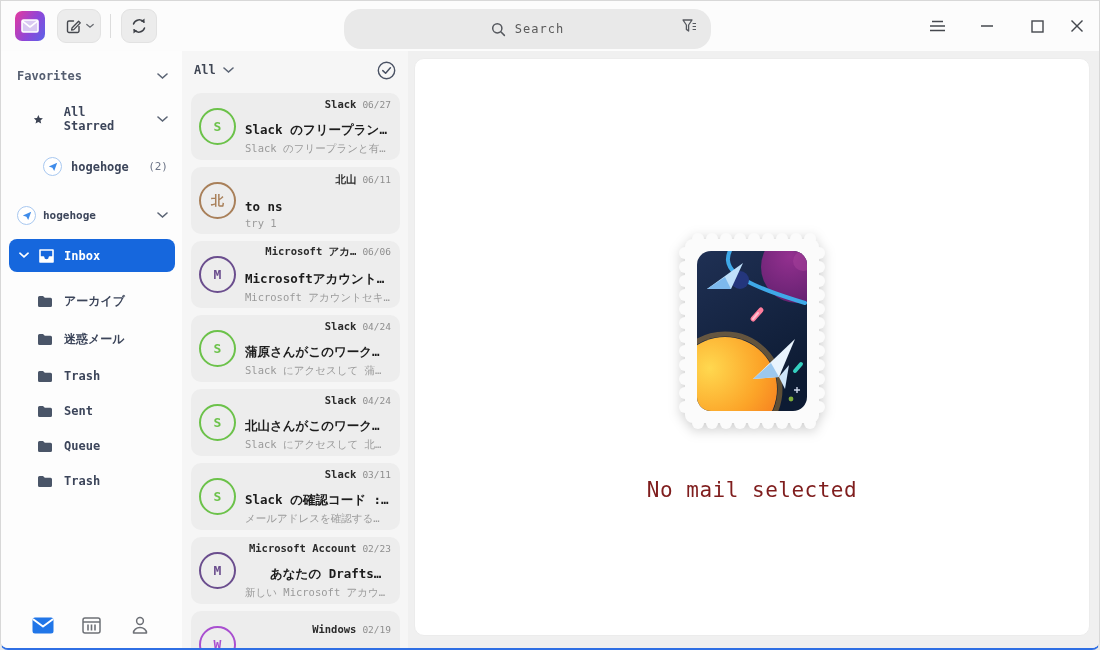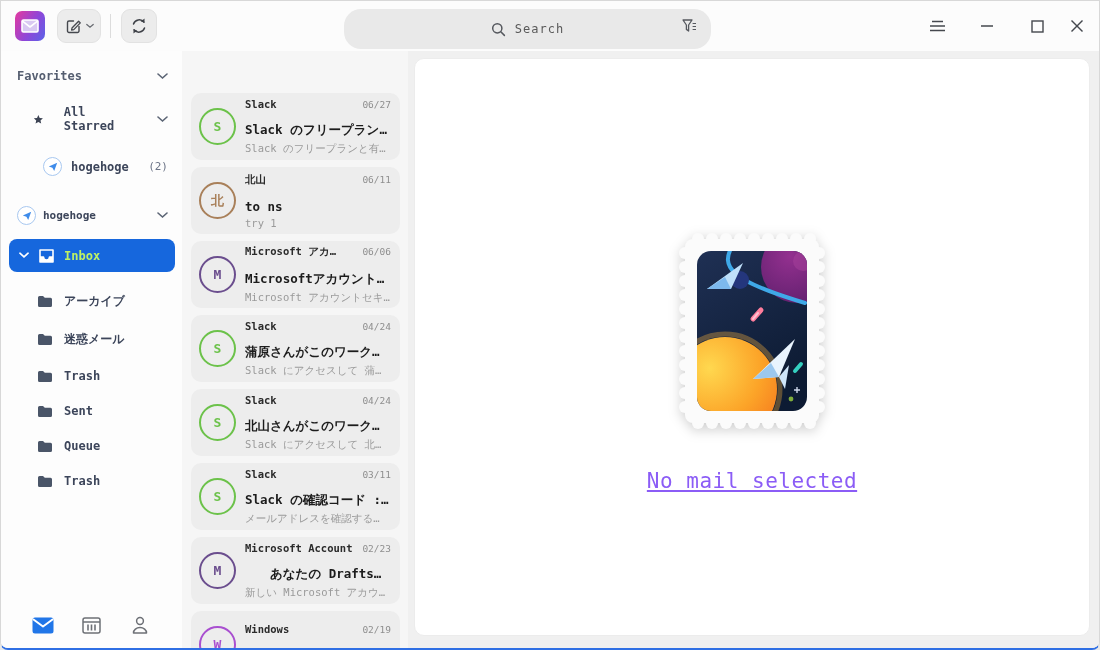--- a/index.html
+++ b/index.html
@@ -45,21 +45,21 @@
   .grow { flex:1; }
   .chev { flex:0 0 auto; }
   .fav-starred { margin:22px 14px 0 32px; gap:20px; }
   .fav-account { margin:24px 14px 0 42px; gap:9px; }
   .count { color:#6b7386; font-weight:normal; font-size:11px; }
   .acct-row { margin:30px 14px 0 16px; gap:7px; font-size:11px; }
   .inbox-pill {
     margin:14px 7px 0 8px; height:33px; background:#1667dd; border-radius:8px;
     display:flex; align-items:center; gap:9px; padding:0 10px; color:#fff; cursor:pointer;
   }
-  .inbox-pill .label { color:#bef264; font-size:12px; font-weight:bold; }
+  .inbox-pill .label { color:#ffffff; font-size:12px; font-weight:bold; }
   .folder-row { margin:21px 14px 0 36px; gap:11px;text-align:right; }
   .plane-badge {
     width:19px; height:19px; border-radius:50%; border:1.5px solid #a8c8f0; background:#fff;
     display:flex; align-items:center; justify-content:center; flex:0 0 auto;
   }
   .bottom-nav {
     position:absolute; left:0; right:0; bottom:8px; display:flex; justify-content:space-around;
     padding:0 18px; align-items:center;
   }
   .bottom-btn { width:34px; height:30px; display:flex; align-items:center; justify-content:center; cursor:pointer; }
@@ -73,35 +73,35 @@
   .mail-item {
     height:67px; background:#ededed; border-radius:10px; margin-bottom:7px;
     display:flex; align-items:center; padding:0 9px 0 8px; gap:9px; cursor:pointer;
   }
   .avatar {
     width:37px; height:37px; border-radius:50%; border:2px solid; flex:0 0 auto;
     display:flex; align-items:center; justify-content:center; font-size:13px; font-weight:bold;
     background:transparent;
   }
   .mail-text { flex:1; min-width:0; }
-  .mrow1 { display:flex; justify-content:space-between; align-items:baseline; }
+  .mrow1 { display:flex; justify-content:flex-end; align-items:baseline; }
   .sender { font-size:10.5px; font-weight:bold; color:#2b2b2b; white-space:nowrap; overflow:hidden; }
   .mdate { font-size:9.5px; color:#8e8e8e; flex:0 0 auto; margin-left:6px; }
   .subject { font-size:12.5px; font-weight:bold; color:#1c1c1c; white-space:nowrap; overflow:hidden; margin-top:12px; }
   .snippet { font-size:10.5px; color:#9a9a9a; white-space:nowrap; overflow:hidden; margin-top:3px; }
 
   
   .main-bg { position:absolute; left:407px; right:0; top:50px; bottom:0; background:#f0f0f0; }
   .main-card {
     position:absolute; left:6px; right:9px; top:7px; bottom:12px; background:#fff;
     border:1px solid #ececec; border-radius:10px;
     display:flex; flex-direction:column; align-items:center; justify-content:flex-start;
   }
   .stamp-wrap { margin-top:168px; filter:drop-shadow(0 3px 6px rgba(0,0,0,0.18)); }
-  .empty-msg { margin-top:34px; font-size:21px; color:#8b5cf6; letter-spacing:0.5px;text-decoration:underline; }
+  .empty-msg { margin-top:43px; font-size:21px; color:#7f1d1d; letter-spacing:0.5px; }
 
   svg { display:block; }
 </style>
 </head>
 <body>
 
 <div id="window">
 
   <div class="topbar">
     <div class="logo">
@@ -293,20 +293,35 @@
       <div class="bottom-btn">
         <svg width="18" height="19" viewBox="0 0 18 19">
           <circle cx="9" cy="5" r="3.4" fill="none" stroke="#6d7076" stroke-width="1.5"></circle>
           <path d="M2.5 17 A6.5 5.4 0 0 1 15.5 17 Z" fill="none" stroke="#6d7076" stroke-width="1.5" stroke-linejoin="round"></path>
         </svg>
       </div>
     </div>
   </div>
 
   <div class="mail-list-col">
+    <div class="list-header">
+      <div class="list-filter">
+        <span class="list-filter-label">All</span>
+        <svg width="11" height="7" viewBox="0 0 11 7">
+          <path d="M1 1 L5.5 5 L10 1" fill="none" stroke="#5c6575" stroke-width="1.6" stroke-linecap="round"></path>
+        </svg>
+      </div>
+      <span class="grow"></span>
+      <div>
+        <svg width="19" height="19" viewBox="0 0 19 19">
+          <circle cx="9.5" cy="9.5" r="8.2" fill="none" stroke="#4a5264" stroke-width="1.4"></circle>
+          <path d="M5.8 9.6 L8.6 12.3 L13.4 6.8" fill="none" stroke="#4a5264" stroke-width="1.5" stroke-linecap="round" stroke-linejoin="round"></path>
+        </svg>
+      </div>
+    </div>
     <div class="list-items">
   <div class="mail-item">
     <div class="avatar" style="border-color: rgb(108, 194, 74); color: rgb(108, 194, 74);">
             <span class="avatar-letter">S</span>
           </div>
     <div class="mail-text">
       <div class="mrow1">
         <span class="sender">Slack</span>
         <span class="mdate">06/27</span>
       </div>

